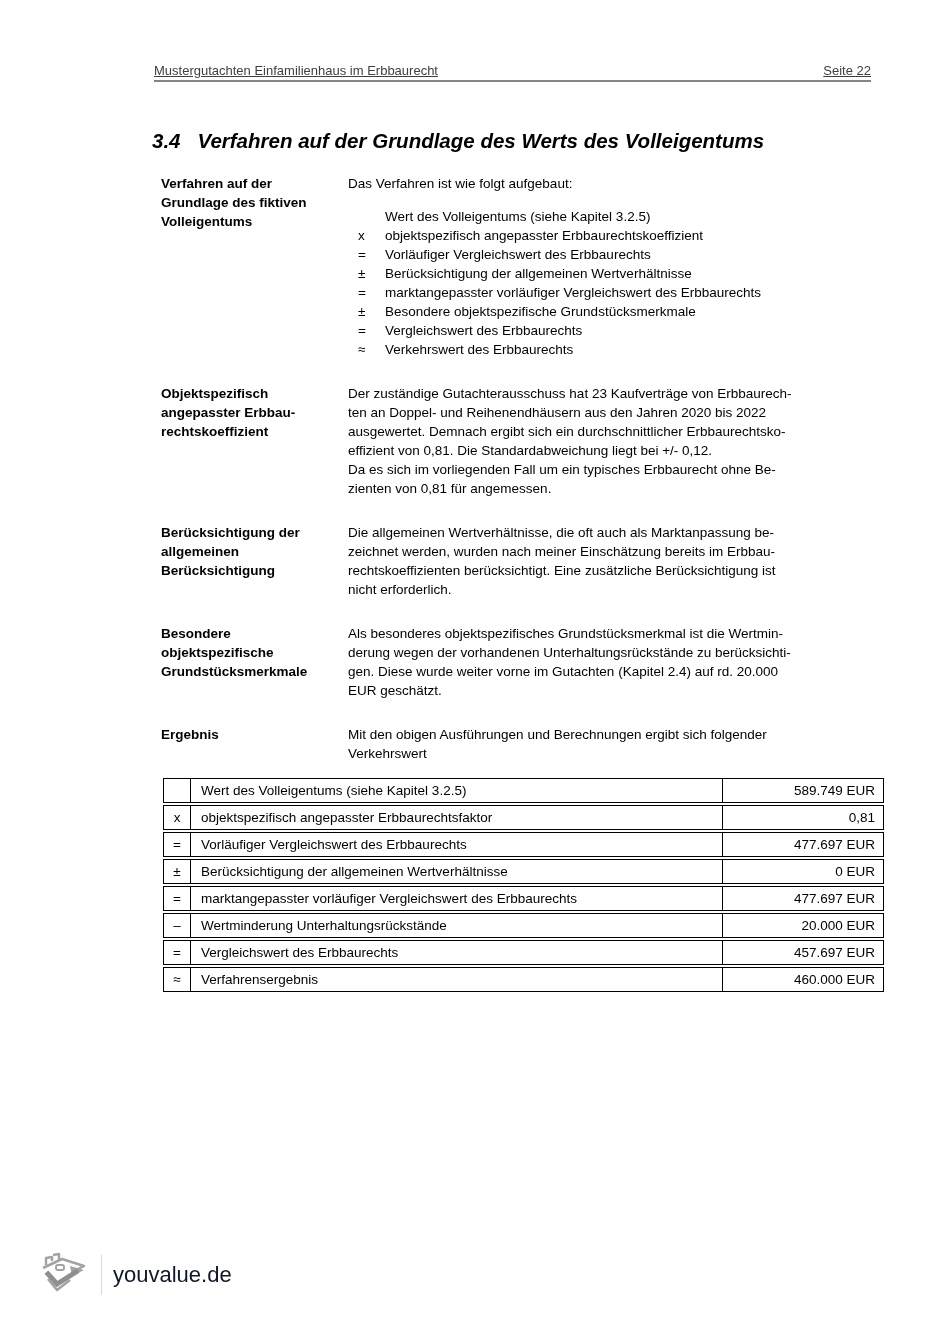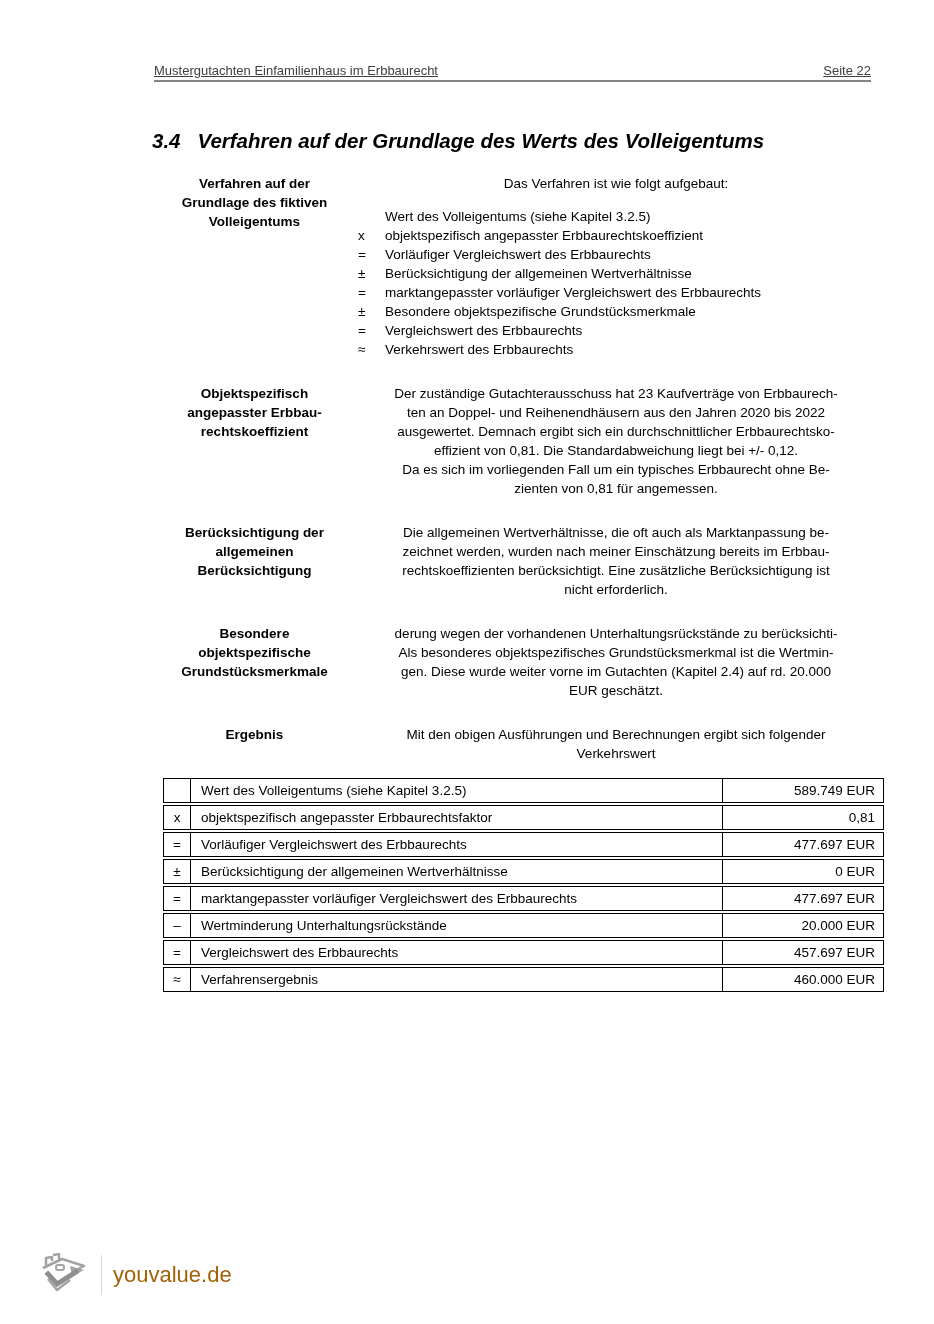--- a/index.html
+++ b/index.html
@@ -48,21 +48,21 @@
     width: 723px;
     font-size: 13.5px;
     line-height: 19px;
   }
   .block {
     display: grid;
     grid-template-columns: 187px 1fr;
     margin-bottom: 25px;
   }
   .label { font-weight: bold; }
-  .label div, .para div { white-space: nowrap; text-align: center; }
+  .label div, .para div { white-space: nowrap; }
   .para + .para { }
   .scheme { margin-top: 14px; }
   .srow { display: flex; padding-left: 10px; }
   .srow .op { flex: none; width: 27px; }
   
   .calc {
     position: absolute;
     left: 163px;
     top: 778px;
     width: 721px;
@@ -95,21 +95,21 @@
   
   .footer {
     position: absolute;
     left: 40px;
     top: 1252px;
     display: flex;
     align-items: center;
     gap: 11px;
   }
   .footer .vdiv { width: 1px; height: 40px; background: #d9d9d9; }
-  .brand-text { font-size: 22px; color: #a16207; }
+  .brand-text { font-size: 22px; color: #0f172a; }
 </style>
 </head>
 <body>
 
 <div class="page">
 
   <div class="header">
     <span>Mustergutachten Einfamilienhaus im Erbbaurecht</span>
     <span>Seite 22</span>
   </div>
@@ -205,22 +205,22 @@
     </section>
 
     <section class="block">
       <div class="label">
         <div>Besondere</div>
         <div>objektspezifische</div>
         <div>Grundstücksmerkmale</div>
       </div>
       <div class="body">
         <div class="para">
+          <div>Als besonderes objektspezifisches Grundstücksmerkmal ist die Wertmin-</div>
           <div>derung wegen der vorhandenen Unterhaltungsrückstände zu berücksichti-</div>
-          <div>Als besonderes objektspezifisches Grundstücksmerkmal ist die Wertmin-</div>
           <div>gen. Diese wurde weiter vorne im Gutachten (Kapitel 2.4) auf rd. 20.000</div>
           <div>EUR geschätzt.</div>
         </div>
       </div>
     </section>
 
     <section class="block">
       <div class="label">
         <div>Ergebnis</div>
       </div>

